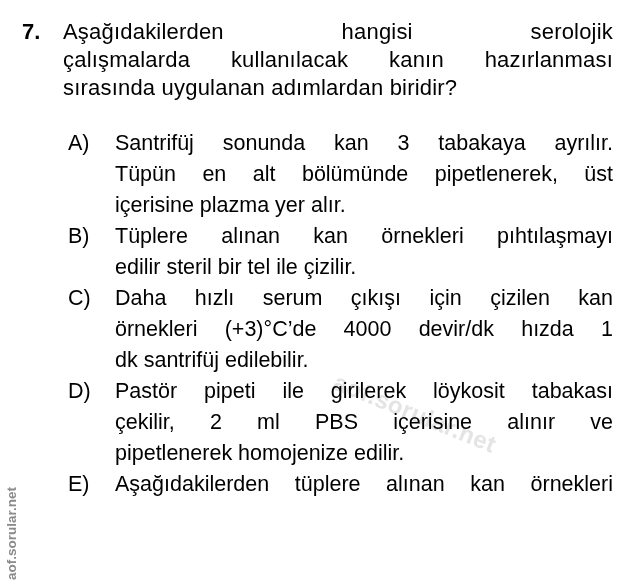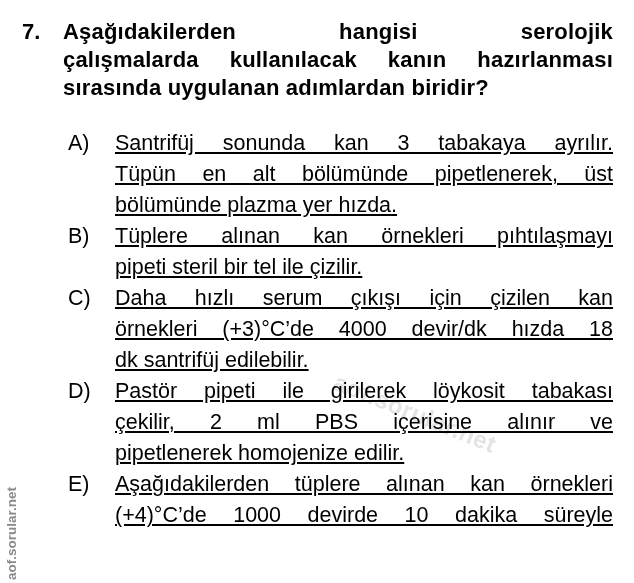--- a/index.html
+++ b/index.html
@@ -27,21 +27,21 @@
       top: 0;
       font-weight: bold;
       font-size: 22px;
       line-height: 28px;
     }
     .q-text {
       position: absolute;
       left: 41px;
       top: 0;
       width: 550px;
-      font-weight: bold;
+      font-weight: normal;
       font-size: 22px;
       line-height: 28px;
       text-align: justify;
       letter-spacing: 0.2px;
     }
     .q-line {
       display: block;
       text-align: justify;
       text-align-last: justify;
       white-space: nowrap;
@@ -68,21 +68,20 @@
     }
     .opt-text {
       margin-left: 47px;
       width: 498px;
     }
     .opt-line {
       display: block;
       text-align: justify;
       text-align-last: justify;
       white-space: nowrap;
-      text-decoration: underline;
     }
     .opt-line.last {
       text-align-last: left;
     }
     .wm-diag {
       position: absolute;
       left: 340px;
       top: 368px;
       transform: rotate(22deg);
       transform-origin: left top;
@@ -122,46 +121,45 @@
     <span class="q-line last">sırasında uygulanan adımlardan biridir?</span>
   </div>
 </div>
 
 <div class="options fg">
   <div class="option">
     <span class="opt-letter">A)</span>
     <div class="opt-text">
       <span class="opt-line">Santrifüj sonunda kan 3 tabakaya ayrılır.</span>
       <span class="opt-line">Tüpün en alt bölümünde pipetlenerek, üst</span>
-      <span class="opt-line last">bölümünde plazma yer hızda.</span>
+      <span class="opt-line last">içerisine plazma yer alır.</span>
     </div>
   </div>
   <div class="option">
     <span class="opt-letter">B)</span>
     <div class="opt-text">
       <span class="opt-line">Tüplere alınan kan örnekleri pıhtılaşmayı</span>
-      <span class="opt-line last">pipeti steril bir tel ile çizilir.</span>
+      <span class="opt-line last">edilir steril bir tel ile çizilir.</span>
     </div>
   </div>
   <div class="option">
     <span class="opt-letter">C)</span>
     <div class="opt-text">
       <span class="opt-line">Daha hızlı serum çıkışı için çizilen kan</span>
-      <span class="opt-line">örnekleri (+3)°C’de 4000 devir/dk hızda 18</span>
+      <span class="opt-line">örnekleri (+3)°C’de 4000 devir/dk hızda 1</span>
       <span class="opt-line last">dk santrifüj edilebilir.</span>
     </div>
   </div>
   <div class="option">
     <span class="opt-letter">D)</span>
     <div class="opt-text">
       <span class="opt-line">Pastör pipeti ile girilerek löykosit tabakası</span>
       <span class="opt-line">çekilir, 2 ml PBS içerisine alınır ve</span>
       <span class="opt-line last">pipetlenerek homojenize edilir.</span>
     </div>
   </div>
   <div class="option">
     <span class="opt-letter">E)</span>
     <div class="opt-text">
       <span class="opt-line">Aşağıdakilerden tüplere alınan kan örnekleri</span>
-      <span class="opt-line">(+4)°C’de 1000 devirde 10 dakika süreyle</span>
     </div>
   </div>
 </div>
 
 </body></html>

